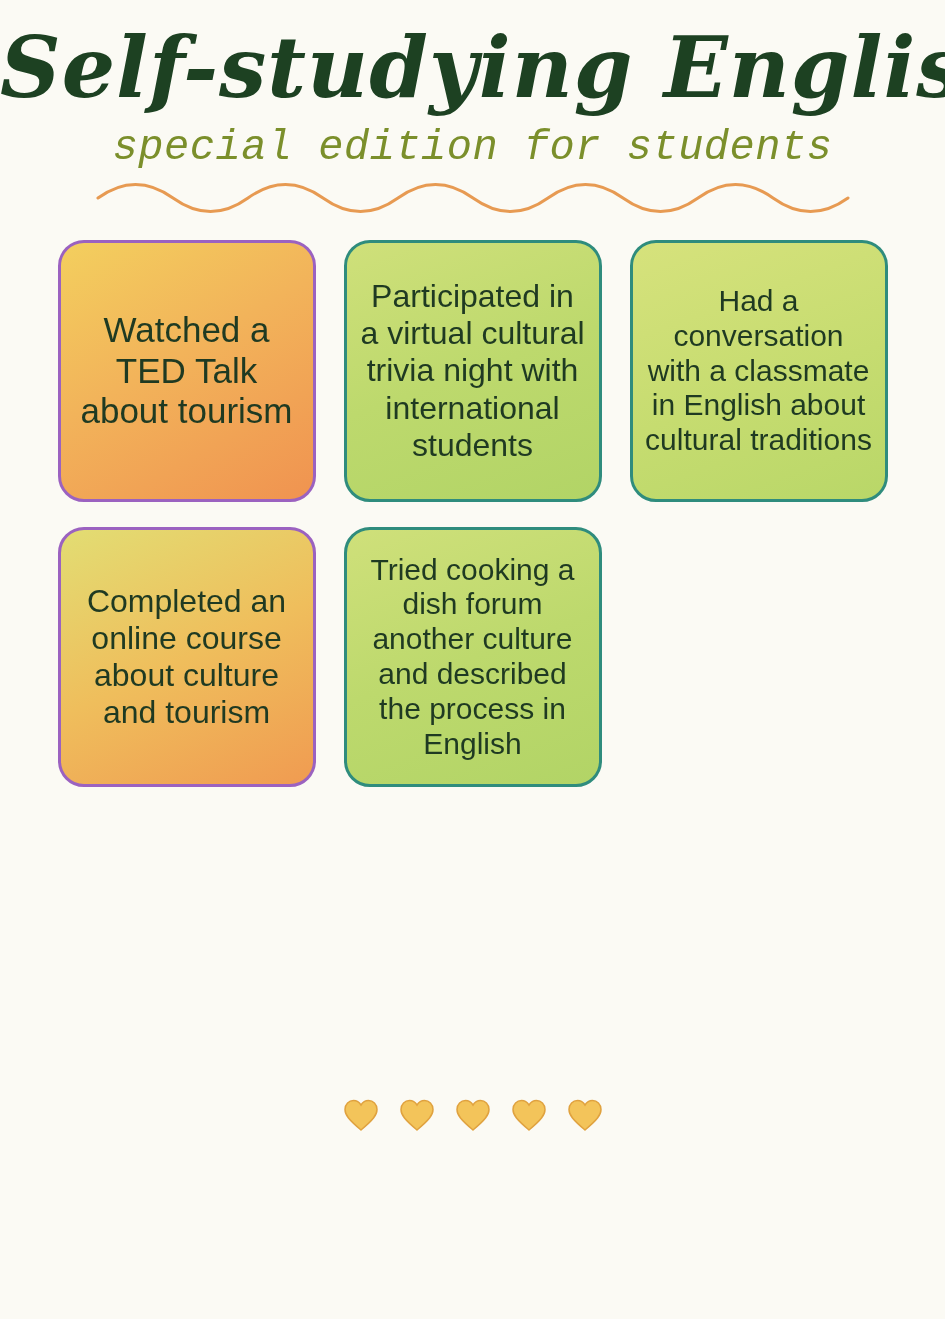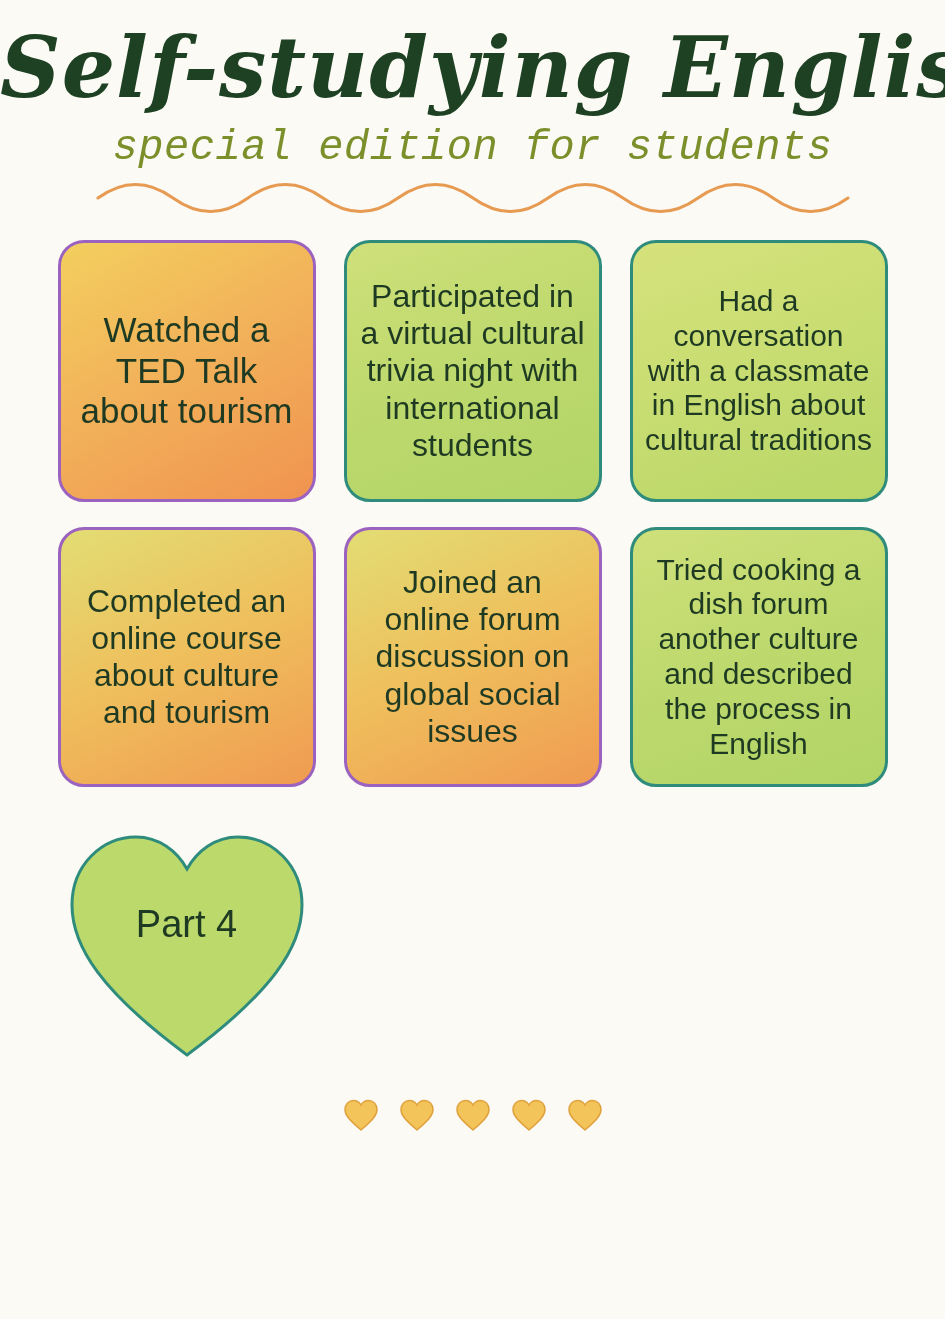--- a/index.html
+++ b/index.html
@@ -138,31 +138,22 @@
   </div>
 </div>
 
 <div class="grid">
 
   <div class="cell c-orange fs-xl">Watched a TED Talk about tourism</div>
   <div class="cell c-green fs-lg">Participated in a virtual cultural trivia night with international students</div>
   <div class="cell c-green-o fs-md">Had a conversation with a classmate in English about cultural traditions</div>
 
   <div class="cell c-mix fs-lg">Completed an online course about culture and tourism</div>
-  <div class="cell c-mix fs-lg">Joined an online forum discussion on global social issues</div>
   <div class="cell c-green fs-md">Tried cooking a dish forum another culture and described the process in English</div>
 
-  <div class="heart-cell">
-    <div class="heart-wrap">
-      <svg width="250" height="235" viewBox="0 0 250 235" aria-hidden="true">
-        <path d="M125 228 C40 165 10 120 10 78 C10 38 40 10 74 10 C97 10 115 24 125 42 C135 24 153 10 176 10 C210 10 240 38 240 78 C240 120 210 165 125 228 Z" fill="#bcd96c" stroke="#2f8c7d" stroke-width="3"></path>
-      </svg>
-      <div class="heart-label">Part 4</div>
-    </div>
-  </div>
 
 </div>
 
 <div class="footer">
   <svg width="34" height="32" viewBox="0 0 34 32">
       <path d="M17 31 C5 21 1 16 1 10.5 C1 5 5 1.5 9.5 1.5 C12.5 1.5 15.5 3.5 17 6 C18.5 3.5 21.5 1.5 24.5 1.5 C29 1.5 33 5 33 10.5 C33 16 29 21 17 31 Z" fill="#f3c45a" stroke="#e0a23f" stroke-width="1.5"></path>
     </svg>
   <svg width="34" height="32" viewBox="0 0 34 32">
       <path d="M17 31 C5 21 1 16 1 10.5 C1 5 5 1.5 9.5 1.5 C12.5 1.5 15.5 3.5 17 6 C18.5 3.5 21.5 1.5 24.5 1.5 C29 1.5 33 5 33 10.5 C33 16 29 21 17 31 Z" fill="#f3c45a" stroke="#e0a23f" stroke-width="1.5"></path>
     </svg>

